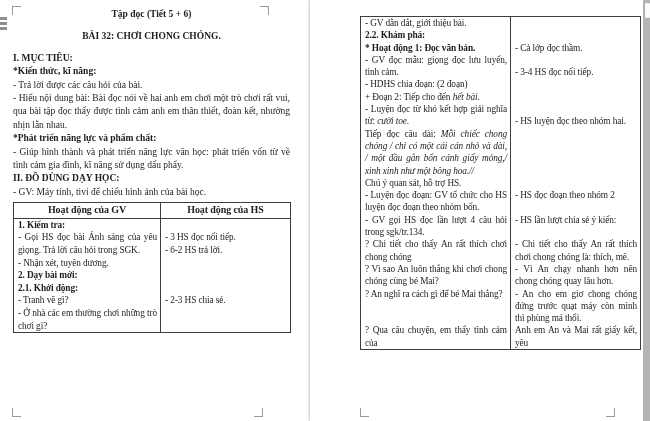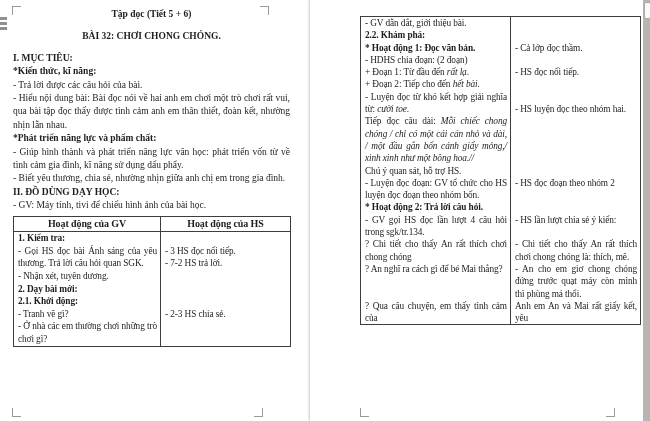--- a/index.html
+++ b/index.html
@@ -82,21 +82,20 @@
     <div class="content">
       <div class="para center bold title">Tập đọc (Tiết 5 + 6)</div>
       <div class="para center bold subtitle">BÀI 32: CHƠI CHONG CHÓNG.</div>
       <div id="left-paragraphs">
           <div class="para bold">I. MỤC TIÊU:</div>
           <div class="para bold">*Kiến thức, kĩ năng:</div>
           <div class="para">- Trả lời được các câu hỏi của bài.</div>
           <div class="para">- Hiểu nội dung bài: Bài đọc nói về hai anh em chơi một trò chơi rất vui, qua bài tập đọc thấy được tình cảm anh em thân thiết, đoàn kết, nhường nhịn lẫn nhau.</div>
           <div class="para bold">*Phát triển năng lực và phẩm chất:</div>
           <div class="para">- Giúp hình thành và phát triển năng lực văn học: phát triển vốn từ về tình cảm gia đình, kĩ năng sử dụng dấu phẩy.</div>
-          <div class="para">- Biết yêu thương, chia sẻ, nhường nhịn giữa anh chị em trong gia đình.</div>
           <div class="para bold">II. ĐỒ DÙNG DẠY HỌC:</div>
           <div class="para">- GV: Máy tính, tivi để chiếu hình ảnh của bài học.</div>
         </div>
 
       <table class="acts" id="left-table">
         <colgroup>
             <col class="cgv">
             <col class="chs">
           </colgroup>
         <thead>
@@ -107,25 +106,25 @@
         </thead>
         <tbody id="left-tbody">
             <tr>
               <td class="gv">
                 <div class="ln"><span class="b ">1. Kiểm tra:</span></div>
               </td>
               <td class="hs">&nbsp;</td>
             </tr>
             <tr>
               <td class="gv">
-                <div class="ln">- Gọi HS đọc bài Ánh sáng của yêu thương. Trả lời câu hỏi quan SGK.</div>
+                <div class="ln">- Gọi HS đọc bài Ánh sáng của yêu giọng. Trả lời câu hỏi trong SGK.</div>
               </td>
               <td class="hs">
                 <div class="ln">- 3 HS đọc nối tiếp.</div>
-                <div class="ln">- 7-2 HS trả lời.</div>
+                <div class="ln">- 6-2 HS trả lời.</div>
               </td>
             </tr>
             <tr>
               <td class="gv">
                 <div class="ln">- Nhận xét, tuyên dương.</div>
               </td>
               <td class="hs">&nbsp;</td>
             </tr>
             <tr>
               <td class="gv">
@@ -183,31 +182,32 @@
           <tr>
             <td class="gv">
               <div class="ln"><span class="b ">* Hoạt động 1: Đọc văn bản.</span></div>
             </td>
             <td class="hs">
               <div class="ln">- Cả lớp đọc thầm.</div>
             </td>
           </tr>
           <tr>
             <td class="gv">
+              <div class="ln">- GV đọc mẫu: giọng đọc lưu luyến, tình cảm.</div>
+            </td>
+            <td class="hs">
+              <div class="ln">&nbsp;</div>
+              <div class="ln">- 3-4 HS đọc nối tiếp.</div>
+            </td>
+          </tr>
+          <tr>
+            <td class="gv">
               <div class="ln">- HDHS chia đoạn: (2 đoạn)</div>
             </td>
             <td class="hs">&nbsp;</td>
-          </tr>
-          <tr>
-            <td class="gv">
-              <div class="ln"><span class="">+ Đoạn 1: Từ đầu đến </span><span class="i">rất lạ</span><span class="">.</span></div>
-            </td>
-            <td class="hs">
-              <div class="ln">- HS đọc nối tiếp.</div>
-            </td>
           </tr>
           <tr>
             <td class="gv">
               <div class="ln"><span class="">+ Đoạn 2: Tiếp cho đến </span><span class="i">hết bài</span><span class="">.</span></div>
             </td>
             <td class="hs">&nbsp;</td>
           </tr>
           <tr>
             <td class="gv">
               <div class="ln"><span class="">- Luyện đọc từ khó kết hợp giải nghĩa từ: </span><span class="i">cười toe</span><span class="">.</span></div>
@@ -232,38 +232,40 @@
           <tr>
             <td class="gv">
               <div class="ln">- Luyện đọc đoạn: GV tổ chức cho HS luyện đọc đoạn theo nhóm bốn.</div>
             </td>
             <td class="hs">
               <div class="ln">- HS đọc đoạn theo nhóm 2</div>
             </td>
           </tr>
           <tr>
             <td class="gv">
-              <div class="ln"><span class="b ">* Hoạt động 2: Trả lời câu hỏi.</span></div>
-            </td>
-            <td class="hs">&nbsp;</td>
-          </tr>
-          <tr>
-            <td class="gv">
               <div class="ln">- GV gọi HS đọc lần lượt 4 câu hỏi trong sgk/tr.134.</div>
             </td>
             <td class="hs">
               <div class="ln">- HS lần lượt chia sẻ ý kiến:</div>
             </td>
           </tr>
           <tr>
             <td class="gv">
               <div class="ln">? Chi tiết cho thấy An rất thích chơi chong chóng</div>
             </td>
             <td class="hs">
               <div class="ln">- Chi tiết cho thấy An rất thích chơi chong chóng là: thích, mê.</div>
+            </td>
+          </tr>
+          <tr>
+            <td class="gv">
+              <div class="ln">? Vì sao An luôn thắng khi chơi chong chóng cùng bé Mai?</div>
+            </td>
+            <td class="hs">
+              <div class="ln">- Vì An chạy nhanh hơn nên chong chóng quay lâu hơn.</div>
             </td>
           </tr>
           <tr>
             <td class="gv">
               <div class="ln">? An nghĩ ra cách gì để bé Mai thắng?</div>
             </td>
             <td class="hs">
               <div class="ln">- An cho em giơ chong chóng đứng trước quạt máy còn mình thì phùng má thổi.</div>
             </td>
           </tr>

